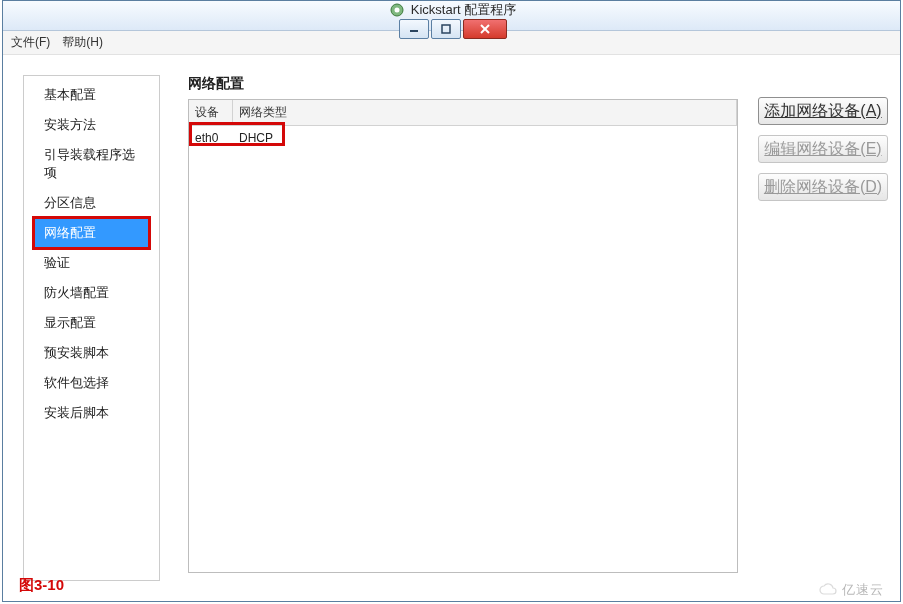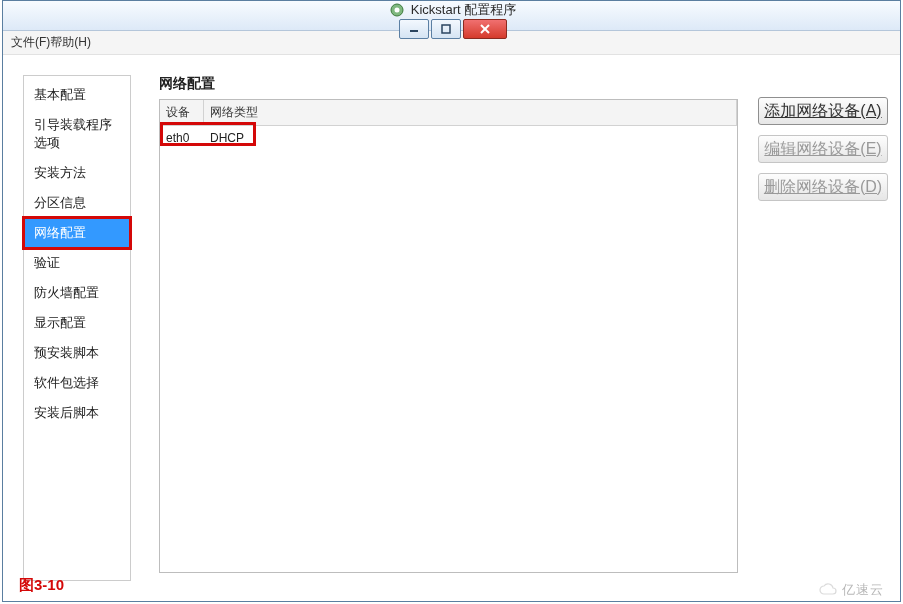--- a/index.html
+++ b/index.html
@@ -23,30 +23,30 @@
   width: 30px; height: 20px; border: 1px solid #5b7fa3; border-radius: 2px;
   display: flex; align-items: center; justify-content: center;
   background: linear-gradient(#f3f8fe, #d5e4f3);
   font-size: 11px; color: #2b4560;
 }
 .win-btn.close { background: linear-gradient(#f07070, #d53b2c); color: #fff; border-color: #8a2a20; width: 44px; }
 .win-btn svg { display: block; }
 
 .menubar {
   height: 24px; background: #f5f5f5; border-bottom: 1px solid #e2e2e2;
-  display: flex; align-items: center; padding: 0 8px; gap: 0;
+  display: flex; align-items: center; padding: 0 8px; gap: 12px;
   font-size: 12px; color: #333;
 }
 .menu-item { cursor: default; }
 
 .content { display: flex; height: calc(100% - 54px); padding: 20px 12px 20px 20px; gap: 28px; }
 
 .sidebar {
-  width: 108px; border: 1px solid #ccc; background: #fff;
-  padding: 4px 0;
+  width: 137px; border: 1px solid #ccc; background: #fff;
+  padding: 4px 10px;
 }
 .sidebar-item {
   padding: 6px 10px; font-size: 13px; color: #222; cursor: default;
 }
 .sidebar-item.selected { background: #3399ff; color: #fff; }
 .sidebar-item.hl { outline: 3px solid #d40808; outline-offset: -1px; }
 
 .main { flex: 1; display: flex; gap: 20px; }
 .main-left { flex: 1; }
 .section-title { font-size: 14px; font-weight: bold; color: #222; margin-bottom: 6px; }
@@ -129,22 +129,22 @@
 
   <div class="menubar">
     <span class="menu-item">文件(F)</span>
     <span class="menu-item">帮助(H)</span>
   </div>
 
   <div class="content">
 
     <div class="sidebar">
       <div class="sidebar-item">基本配置</div>
+      <div class="sidebar-item">安装方法</div>
       <div class="sidebar-item">引导装载程序选项</div>
-      <div class="sidebar-item">安装方法</div>
       <div class="sidebar-item">分区信息</div>
       <div class="sidebar-item selected hl">网络配置</div>
       <div class="sidebar-item">验证</div>
       <div class="sidebar-item">防火墙配置</div>
       <div class="sidebar-item">显示配置</div>
       <div class="sidebar-item">预安装脚本</div>
       <div class="sidebar-item">软件包选择</div>
       <div class="sidebar-item">安装后脚本</div>
     </div>
 

